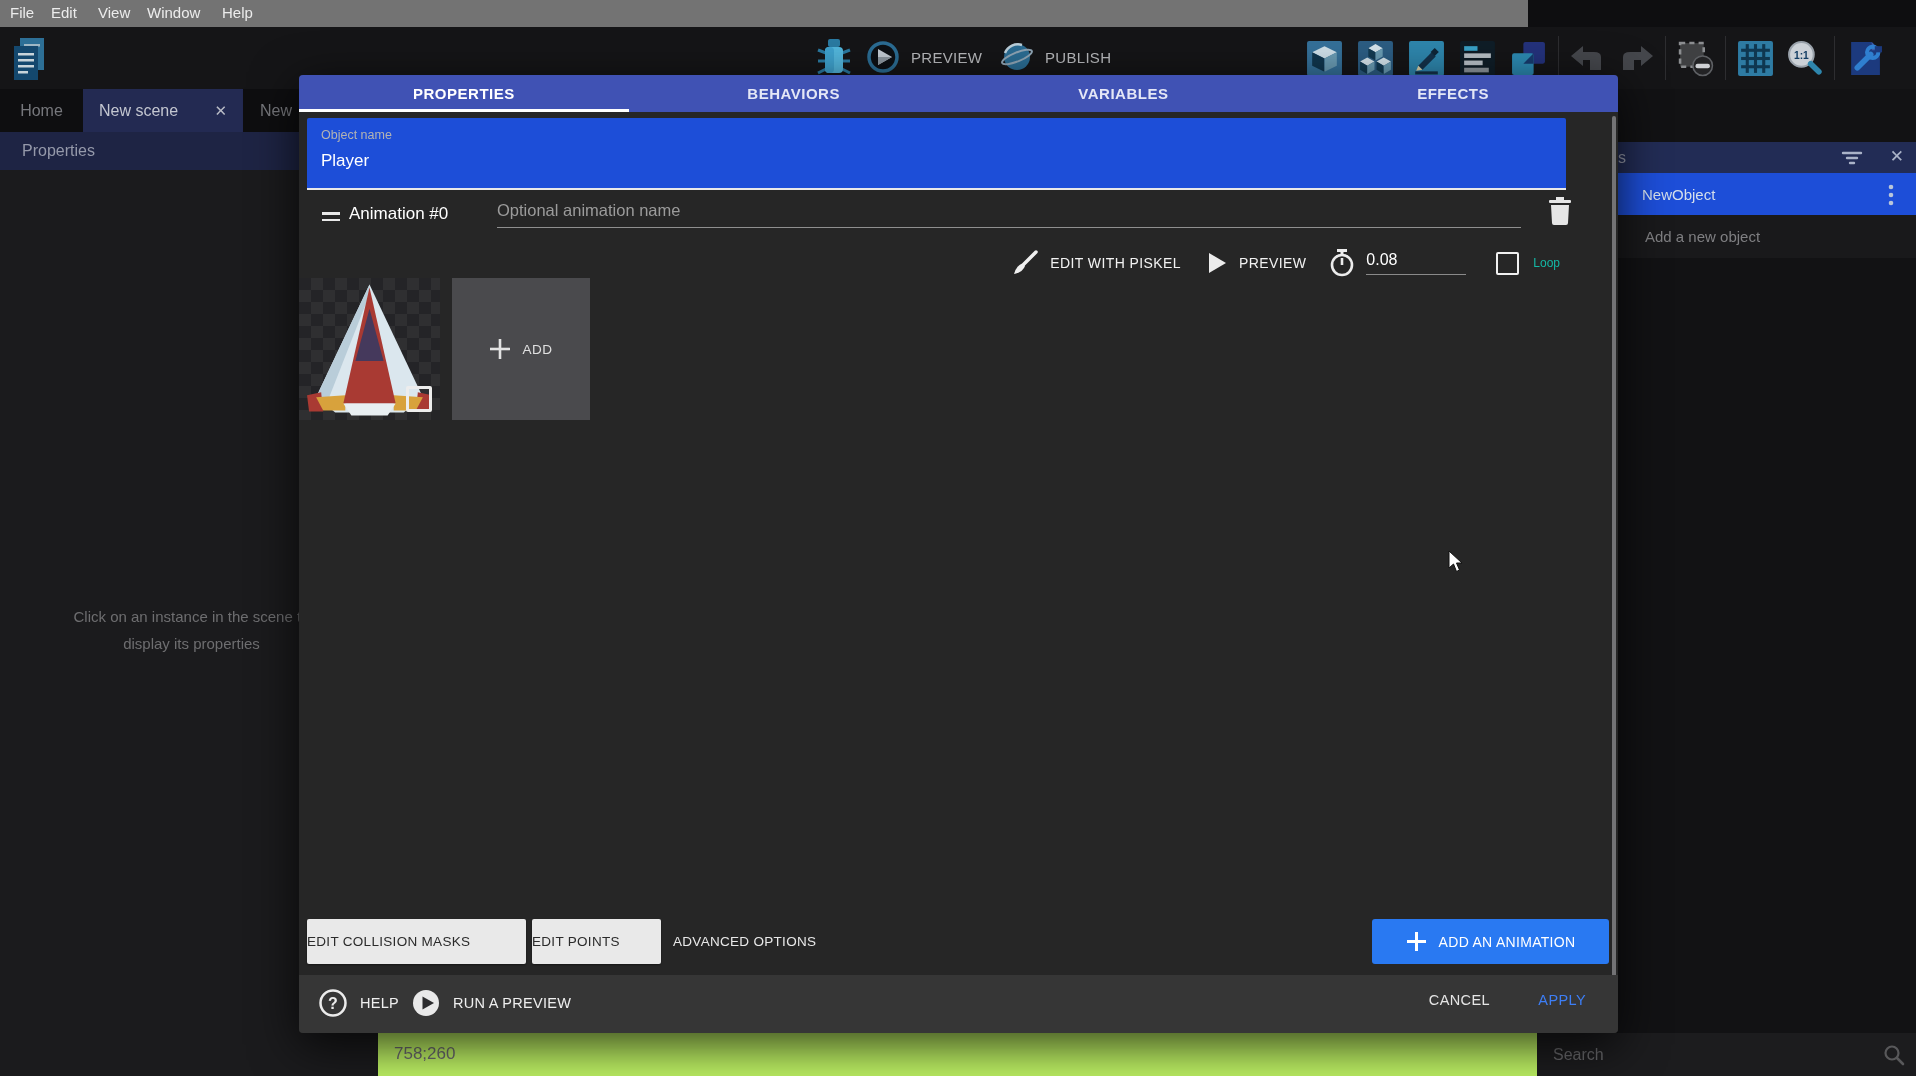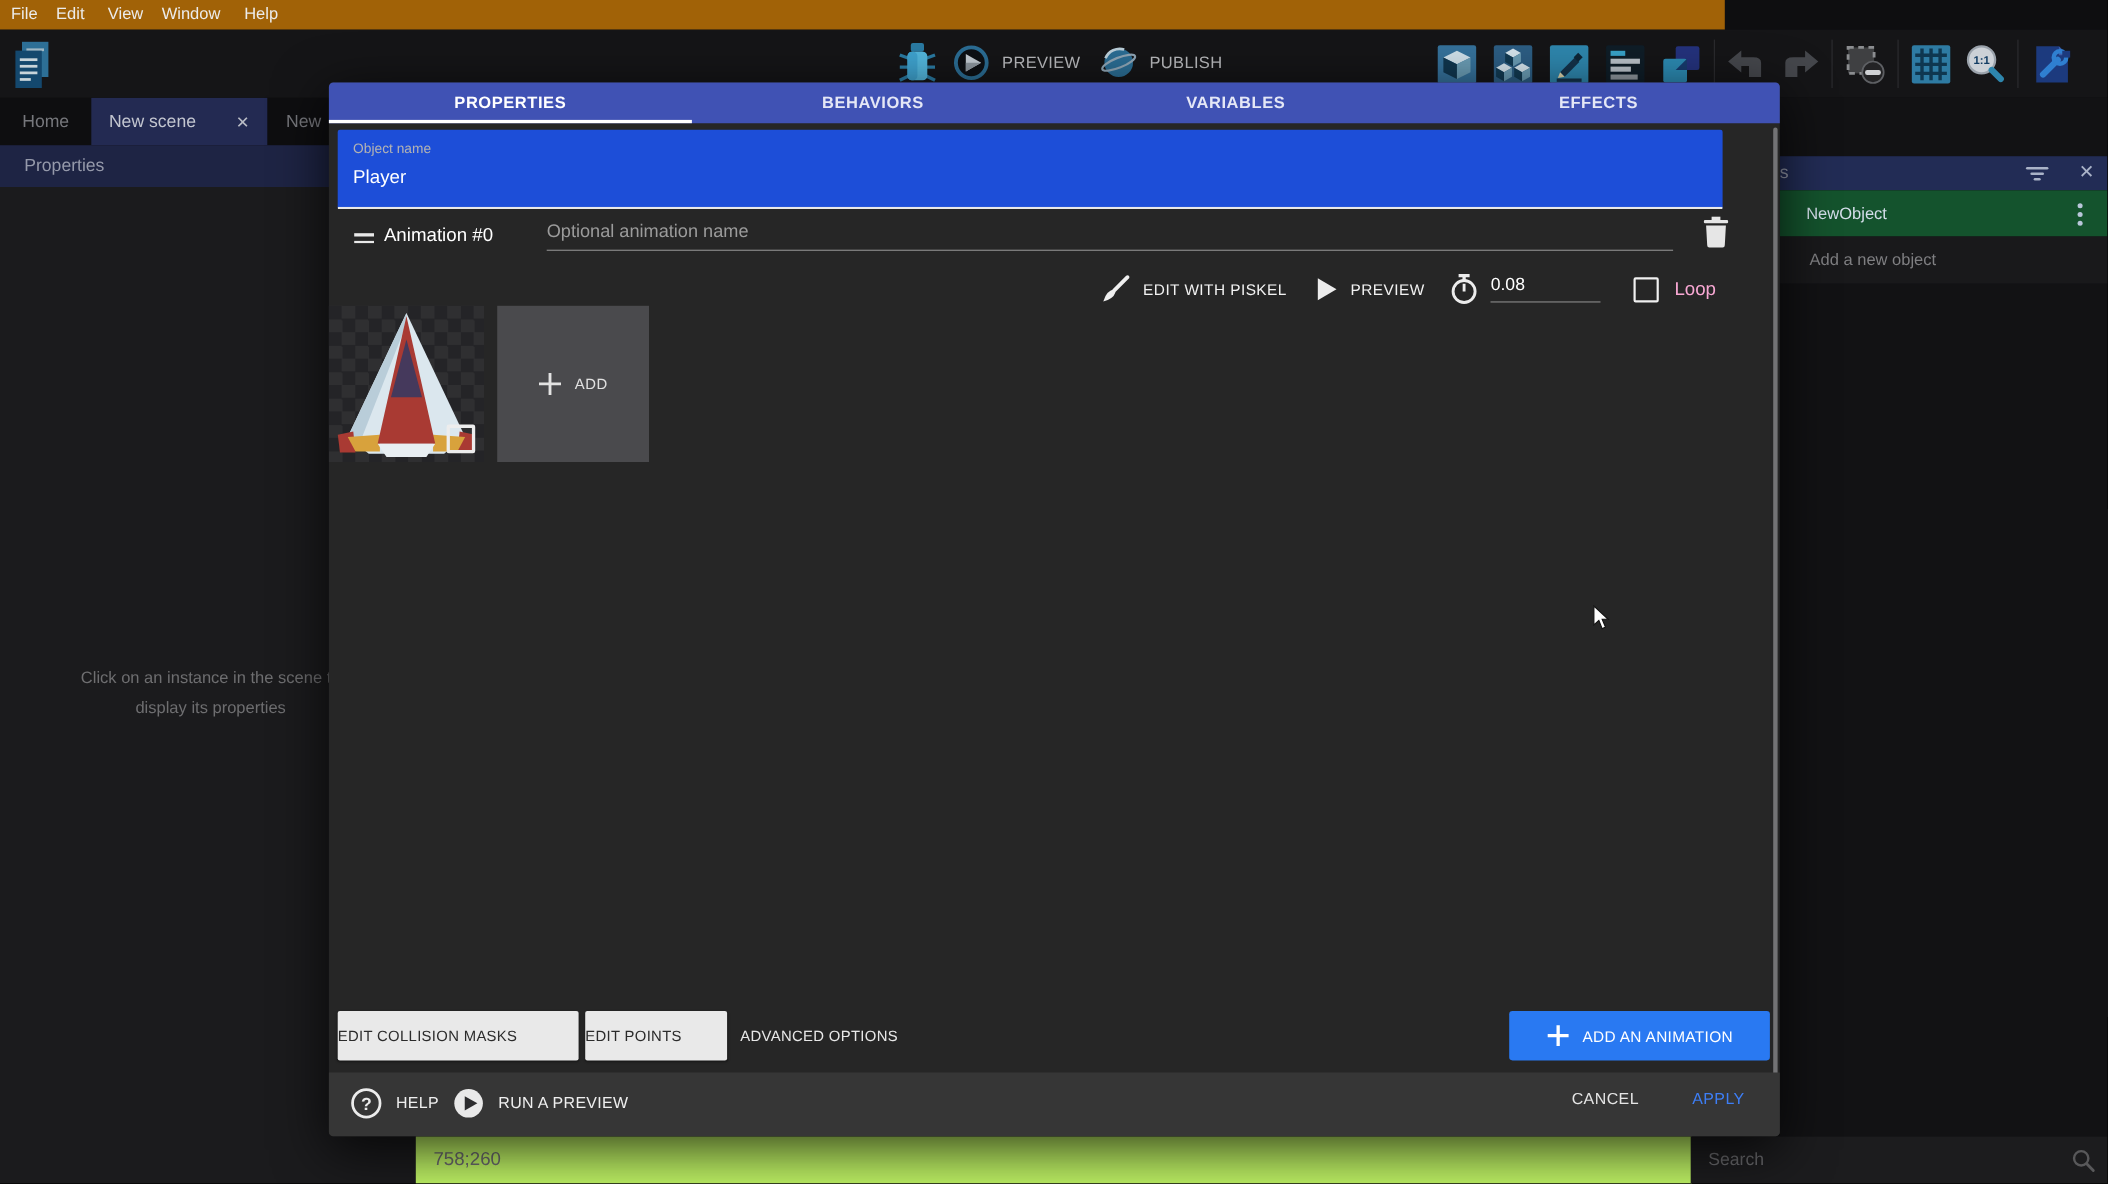--- a/index.html
+++ b/index.html
@@ -1,21 +1,21 @@
 <!DOCTYPE html>
 <html><head>
 <meta charset="utf-8">
 <style>
   html,body{margin:0;padding:0;background:#000;}
   #app{position:relative;width:1916px;height:1076px;background:#0e0e10;overflow:hidden;
        font-family:"Liberation Sans",sans-serif;-webkit-font-smoothing:antialiased;}
   .abs{position:absolute;}
   .flex{display:flex;align-items:center;}
   
-  #menubar{left:0;top:0;width:1528px;height:27px;background:#a16207;padding-left:40px;}
+  #menubar{left:0;top:0;width:1528px;height:27px;background:#737373;}
   .menu-item{position:absolute;top:4px;color:#ececec;font-size:15px;cursor:default;}
   #toolbar{left:0;top:27px;width:1916px;height:62px;background:#151517;}
   .tb-label{color:#b9babd;font-size:15px;letter-spacing:.3px;}
   .tb-sep{width:1px;height:44px;background:#2d2d30;margin:0 11px;}
   
   #tabstrip{left:0;top:89px;width:1916px;height:43px;background:#0e0e10;}
   .etab{position:absolute;top:0;height:43px;display:flex;align-items:center;font-size:16px;}
   
   #props-header{left:0;top:132px;width:380px;height:38px;background:#1e2444;color:#9599aa;
     font-size:16px;display:flex;align-items:center;padding-left:22px;box-sizing:border-box;}
@@ -26,21 +26,21 @@
   #statusbar{left:378px;top:1033px;width:1160px;height:56px;background:#bef264;}
   #coords{position:absolute;left:16px;top:11px;color:#6b6b6d;font-size:17px;font-weight:500;}
   #searchbar{left:1537px;top:1033px;width:379px;height:43px;background:#1c1c1e;}
   #search-input{position:absolute;left:14px;top:7px;width:320px;height:28px;background:transparent;
     border:none;outline:none;color:#bbb;font-size:16px;font-family:"Liberation Sans",sans-serif;}
   #search-input::placeholder{color:#68686b;}
   
   #objpanel-top{left:1618px;top:89px;width:298px;height:53px;background:#121214;}
   #objpanel-header{left:1618px;top:142px;width:298px;height:31px;background:#222c55;color:#9599aa;
     font-size:16px;display:flex;align-items:center;}
-  #obj-row-sel{left:1618px;top:173px;width:298px;height:42px;background:#14532d;color:#d5dfeb;
+  #obj-row-sel{left:1618px;top:173px;width:298px;height:42px;background:#1d4ed8;color:#d5dfeb;
     font-size:15px;display:flex;align-items:center;}
   #obj-row-add{left:1618px;top:215px;width:344px;height:43px;background:#19191b;color:#7f7f82;
     font-size:15px;display:flex;align-items:center;}
   #objpanel-body{left:1618px;top:258px;width:298px;height:775px;background:#121214;}
   
   #dialog{left:299px;top:75px;width:1319px;height:958px;background:#262626;border-radius:4px;
     box-shadow:0 12px 48px rgba(0,0,0,.75);}
   #dlg-tabbar{left:0;top:0;width:1319px;height:37px;background:#4052b4;border-radius:4px 4px 0 0;
     display:flex;}
   .dlg-tab{flex:1;display:flex;align-items:center;justify-content:center;color:#e4e7f6;
@@ -59,21 +59,21 @@
   #anim-title{position:absolute;left:50px;top:9px;color:#fff;font-size:17px;}
   #anim-name{position:absolute;left:198px;top:6px;width:1024px;height:22px;color:#9b9b9b;
     font-size:16.5px;border-bottom:1px solid #8f8f8f;padding-bottom:4px;}
   #anim-trash{position:absolute;left:1248px;top:1px;width:26px;height:30px;cursor:pointer;}
   
   #anim-actions{position:absolute;right:58px;top:170px;height:36px;display:flex;align-items:center;}
   .act-label{color:#f2f2f2;font-size:14px;letter-spacing:.4px;}
   #tbf-value{color:#fff;font-size:16px;border-bottom:1px solid #8a8a8a;width:100px;
     padding-bottom:5px;margin-left:10px;}
   #loop-box{width:19px;height:19px;border:2.5px solid #f0f0f0;border-radius:2px;margin-right:14px;}
-  #loop-label{color:#f9a8d4;font-size:17px;}
+  #loop-label{color:#14b8a6;font-size:12px;}
   
   #frame-0{left:0;top:203px;width:141px;height:142px;
     background:repeating-conic-gradient(#2f2f31 0% 25%, #242427 0% 50%);background-size:24px 24px;}
   #frame-corner{position:absolute;right:8px;bottom:8px;width:20px;height:20px;
     border:3px solid #ededed;border-radius:2px;}
   #frame-add{left:153px;top:203px;width:138px;height:142px;background:#4a4a4d;cursor:pointer;
     display:flex;align-items:center;justify-content:center;color:#e0e0e0;font-size:13.5px;
     letter-spacing:.5px;}
   
   .gray-btn{position:absolute;top:844px;height:45px;background:#e9e9e9;color:#2b2b2b;

